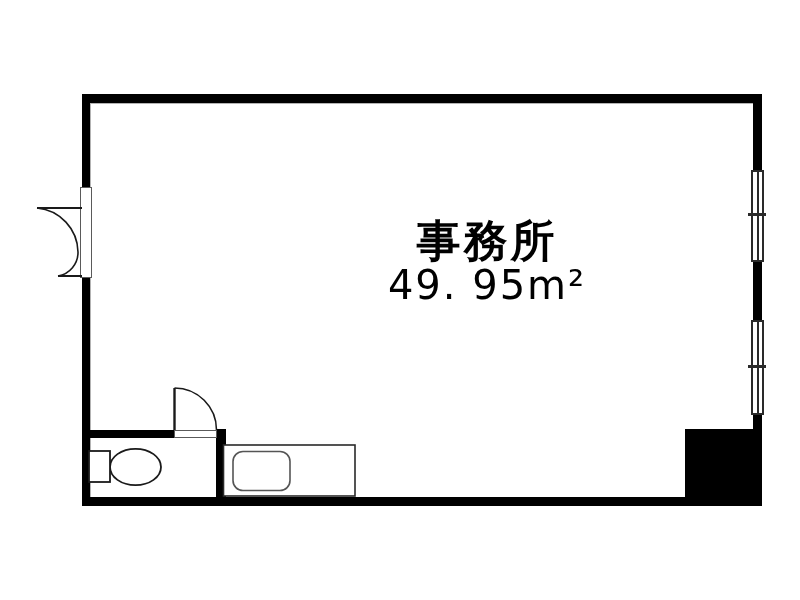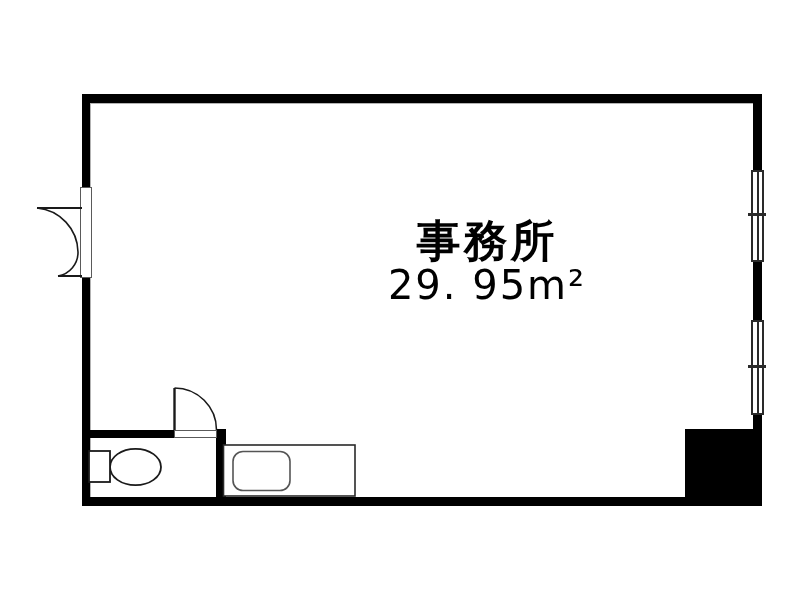--- a/index.html
+++ b/index.html
@@ -77,15 +77,15 @@
     <path d="M174.5,388 A42,42 0 0 1 216.5,430" stroke="#1a1a1a" stroke-width="1.6" fill="none"></path>
 
     <ellipse cx="135.5" cy="467" rx="25.5" ry="18.2" fill="#ffffff" stroke="#1a1a1a" stroke-width="1.8"></ellipse>
     <rect x="89" y="451" width="21" height="31" fill="#ffffff" stroke="#1a1a1a" stroke-width="1.8"></rect>
 
     <rect x="223.5" y="445" width="131.5" height="51" fill="#ffffff" stroke="#2a2a2a" stroke-width="1.6"></rect>
     <rect x="233" y="451.5" width="57" height="39" rx="10" ry="10" fill="#ffffff" stroke="#555555" stroke-width="1.6"></rect>
   </svg>
 
   <div class="label room-name">事務所</div>
-  <div class="label room-area">29. 95m²</div>
+  <div class="label room-area">49. 95m²</div>
 
 </div>
 
 </body></html>

